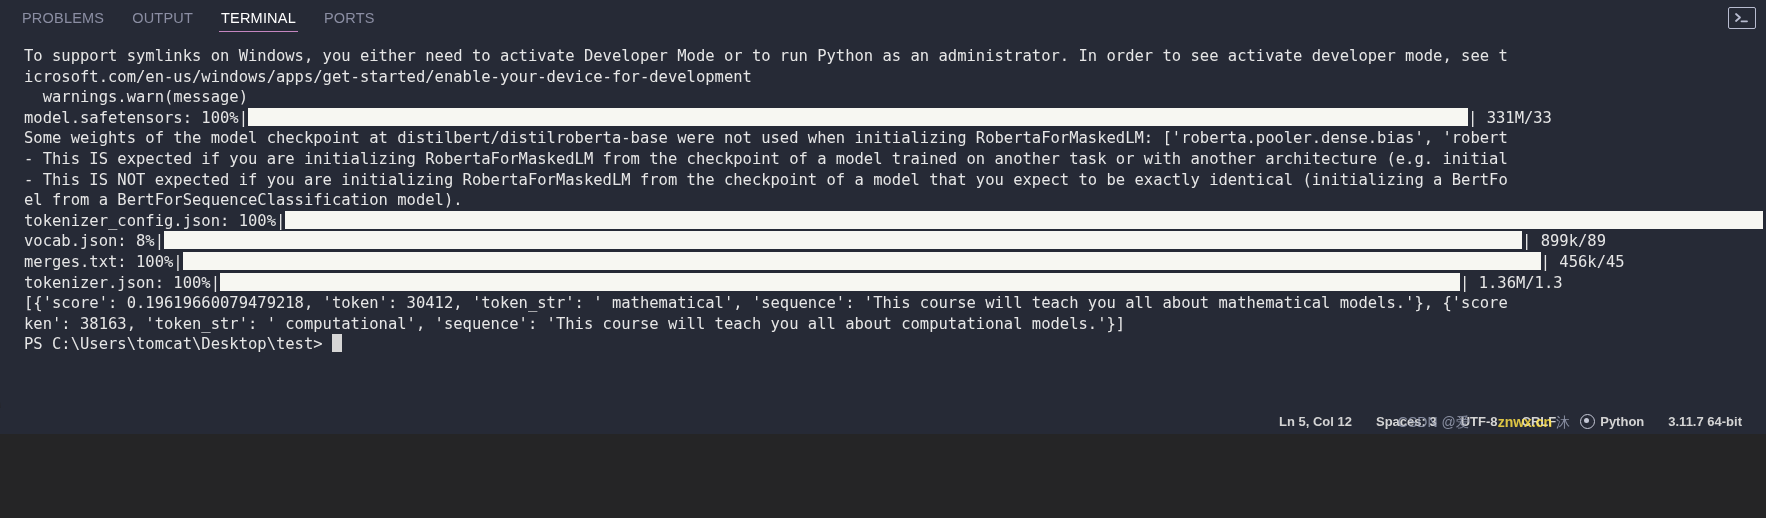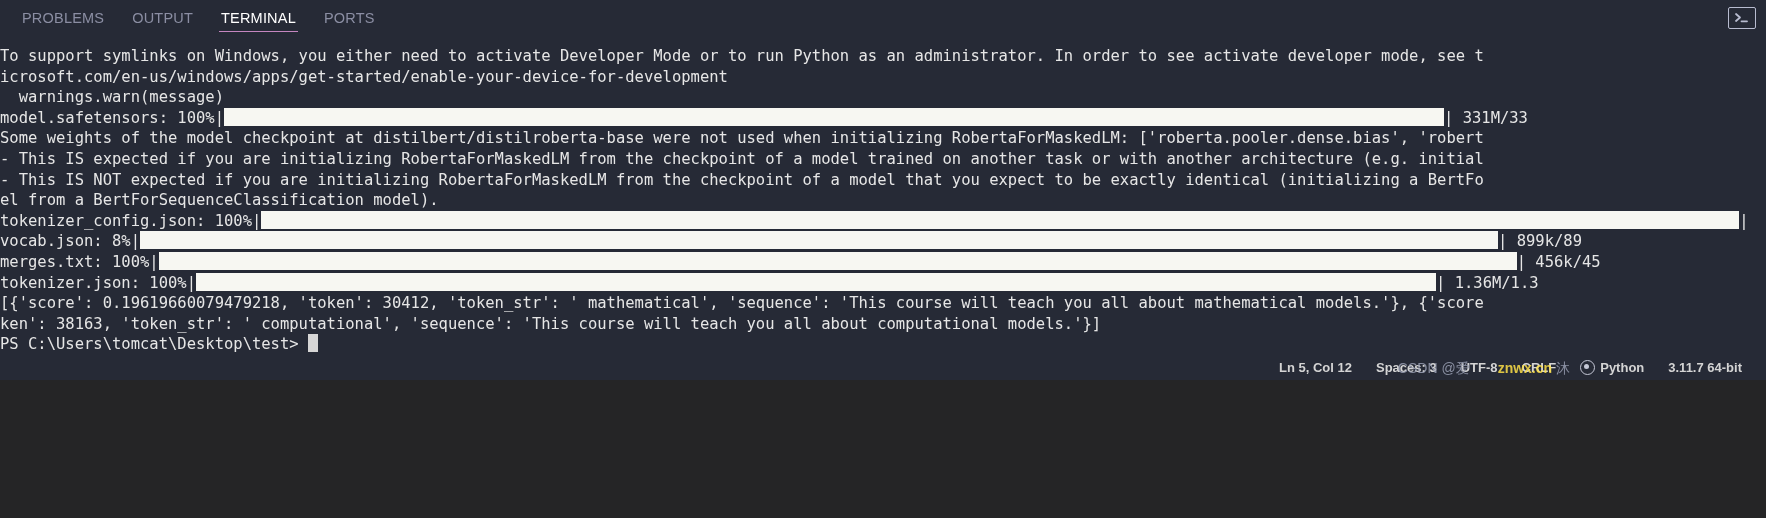--- a/index.html
+++ b/index.html
@@ -8,21 +8,21 @@
     background: #252526;
   }
   body {
     width: 1766px;
     height: 518px;
     overflow: hidden;
     font-family: "DejaVu Sans Mono", monospace;
   }
   .panel {
     width: 1766px;
-    height: 380px;
+    height: 434px;
     background: #262a36;
     display: flex;
     flex-direction: column;
     position: relative;
     border-radius: 32px;
   }
   
   .tabbar {
     height: 36px;
     min-height: 36px;
@@ -75,20 +75,21 @@
   .term-icon svg { display: block; }
 
   
   .term {
     flex: 1;
     background: #262a36;
     position: relative;
     overflow: hidden;
     padding-top: 10px;
     box-sizing: border-box;
+    margin-left: 24px;
   }
   .line {
     font-family: "DejaVu Sans Mono", monospace;
     font-size: 15.5px;
     line-height: 20.6px;
     color: #e6e6e6;
     white-space: pre;
     height: 20.6px;
     position: relative;
   }

